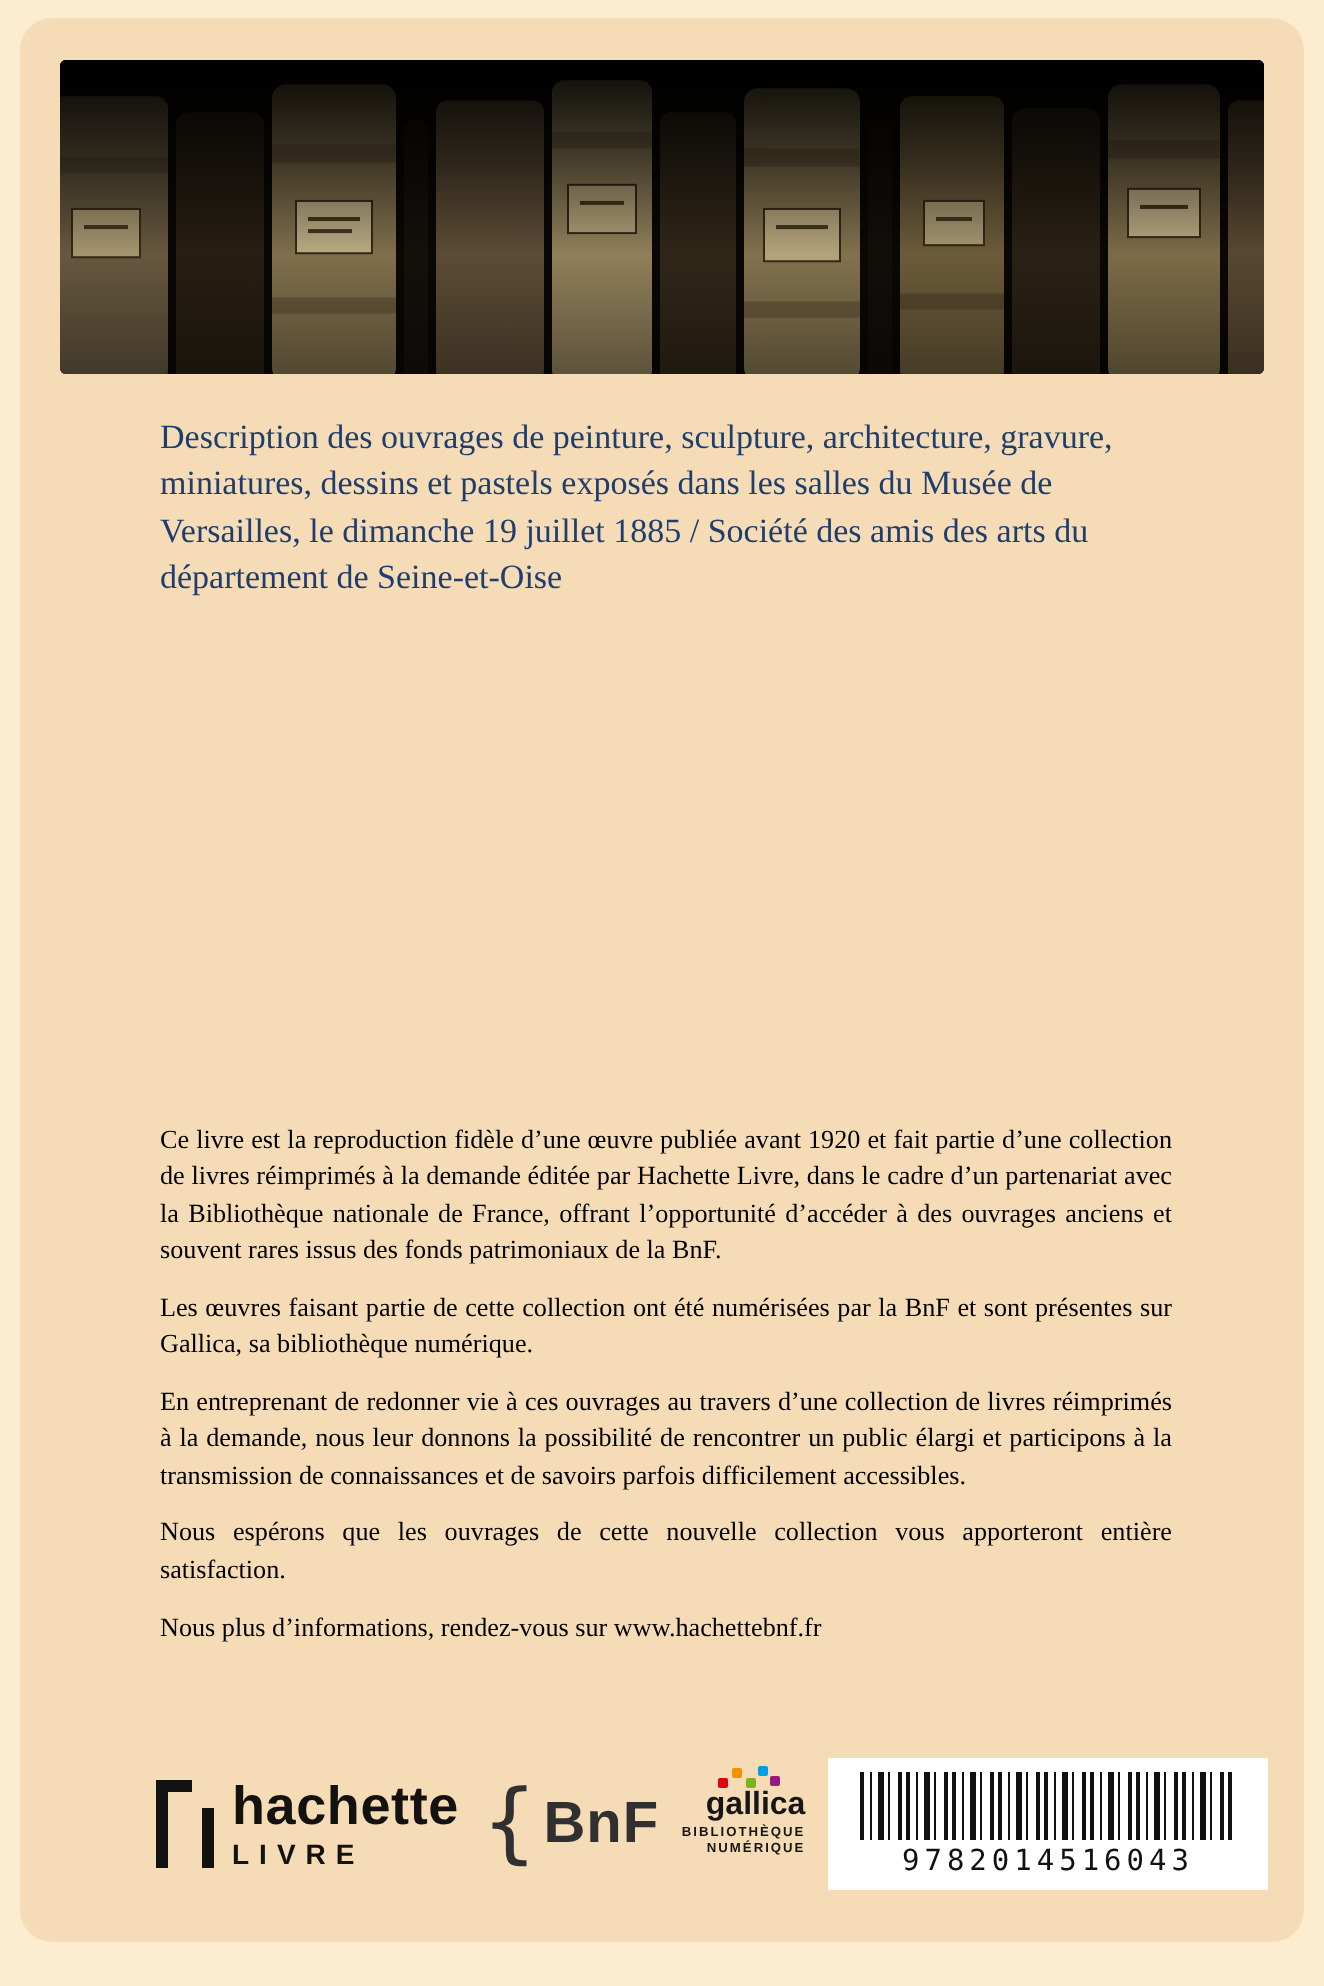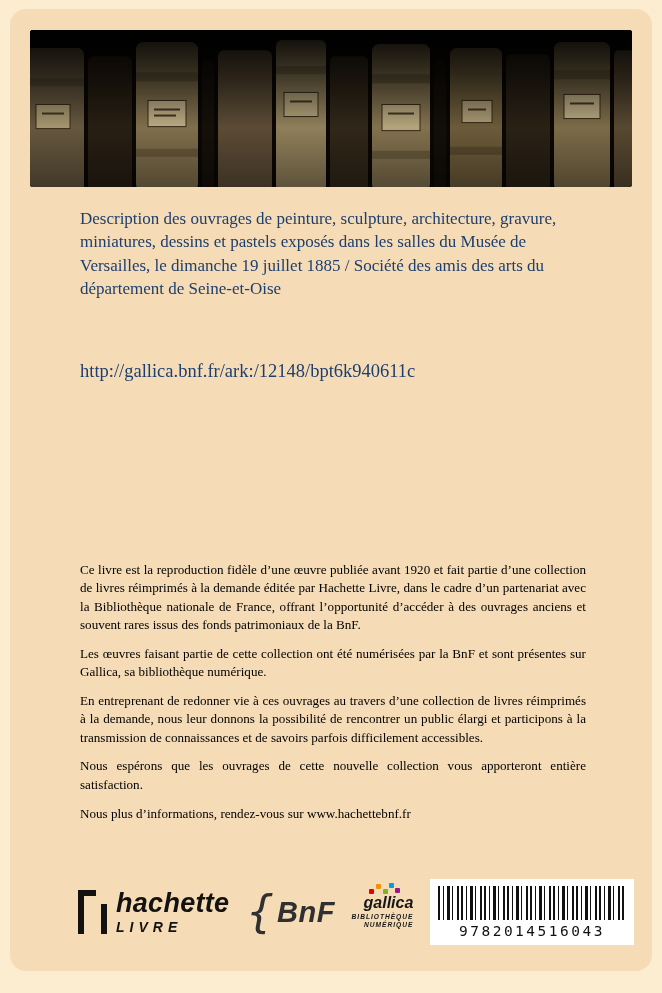--- a/index.html
+++ b/index.html
@@ -47,21 +47,21 @@
     font-size:13.1px;line-height:1.4;
     text-align:justify;
   }
   .body-text p{margin:0 0 10.5px 0;}
   
   .logos{
     position:absolute;left:68px;top:866px;
     width:556px;height:74px;
     display:flex;align-items:center;justify-content:space-between;
   }
-  .logo{display:flex;align-items:center;color:#141210;font-style:italic;}
+  .logo{display:flex;align-items:center;color:#141210;}
   
   .hachette{gap:8px;}
   .hachette .glyph svg{display:block;}
   .hachette .words{display:flex;flex-direction:column;line-height:1;}
   .hachette .wordmark{
     font-family:"Liberation Sans",sans-serif;
     font-weight:bold;font-size:27px;letter-spacing:.3px;
   }
   .hachette .subline{
     font-family:"Liberation Sans",sans-serif;
@@ -93,21 +93,21 @@
   .gallica .dot:nth-child(4){left:20px;top:0px;}
   .gallica .dot:nth-child(5){left:26px;top:5px;}
   .gallica .sublines{
     font-family:"Liberation Sans",sans-serif;
     font-weight:bold;font-size:6.6px;letter-spacing:1px;
     text-align:right;line-height:1.25;margin-top:2px;color:#161616;
   }
   
   .barcode{
     background:#ffffff;
-    width:204px;height:62px;
+    width:220px;height:62px;
     display:flex;flex-direction:column;align-items:center;justify-content:center;
     padding:2px 0;
   }
   .barcode .bars{
     width:188px;height:34px;
     background:repeating-linear-gradient(90deg,
       #111 0 2px,#fff 2px 5px,
       #111 5px 6px,#fff 6px 9px,
       #111 9px 12px,#fff 12px 14px,
       #111 14px 15px,#fff 15px 19px,
@@ -176,21 +176,20 @@
         <rect x="438" y="78" width="18" height="2"></rect>
         <rect x="540" y="72" width="24" height="2"></rect>
         <rect x="12" y="82" width="22" height="2"></rect>
       </g>
       <rect width="602" height="156" fill="url(#shade)"></rect>
     </svg>
   </div>
 
   <h1 class="title">Description des ouvrages de peinture, sculpture, architecture, gravure, miniatures, dessins et pastels exposés dans les salles du Musée de Versailles, le dimanche 19 juillet 1885 / Société des amis des arts du département de Seine-et-Oise</h1>
 
-  <p class="url">http://gallica.bnf.fr/ark:/12148/bpt6k940611c</p>
 
   <div class="body-text">
     <p>Ce livre est la reproduction fidèle d’une œuvre publiée avant 1920 et fait partie d’une collection de livres réimprimés à la demande éditée par Hachette Livre, dans le cadre d’un partenariat avec la Bibliothèque nationale de France, offrant l’opportunité d’accéder à des ouvrages anciens et souvent rares issus des fonds patrimoniaux de la BnF.</p>
     <p>Les œuvres faisant partie de cette collection ont été numérisées par la BnF et sont présentes sur Gallica, sa bibliothèque numérique.</p>
     <p>En entreprenant de redonner vie à ces ouvrages au travers d’une collection de livres réimprimés à la demande, nous leur donnons la possibilité de rencontrer un public élargi et participons à la transmission de connaissances et de savoirs parfois difficilement accessibles.</p>
     <p>Nous espérons que les ouvrages de cette nouvelle collection vous apporteront entière satisfaction.</p>
     <p>Nous plus d’informations, rendez-vous sur www.hachettebnf.fr</p>
   </div>
 
   <div class="logos">

